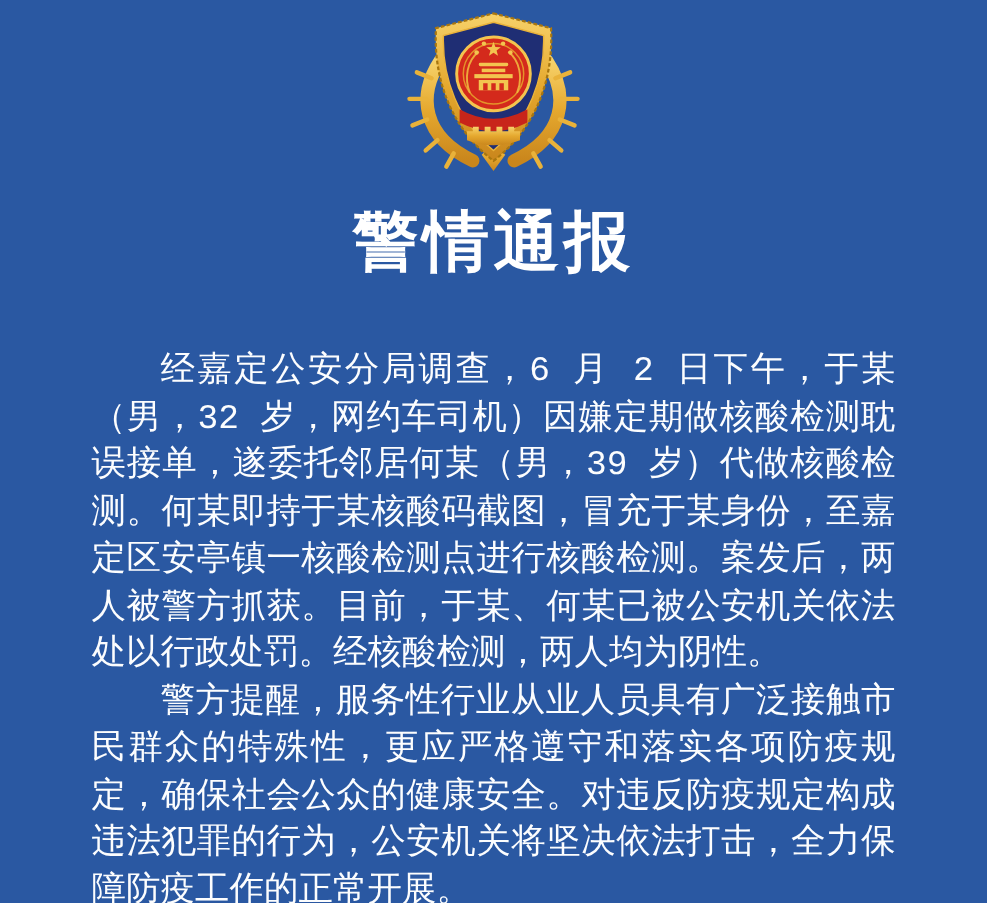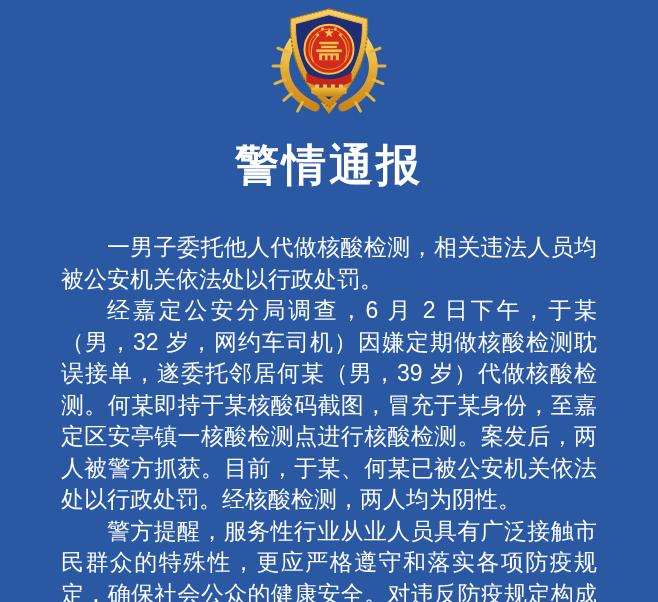--- a/index.html
+++ b/index.html
@@ -4,21 +4,21 @@
 <style>
   html, body { margin: 0; padding: 0; }
   body {
     width: 658px;
     height: 602px;
     background: #2A58A2;
     color: #FFFFFF;
     font-family: "Liberation Sans", "DejaVu Sans", sans-serif;
     overflow: hidden;
   }
-  .notice { width: 658px; height: 602px; }
+  .notice { width: 658px; height: 602px; font-family: Liberation Mono, monospace; }
   .emblem-wrap {
     padding-top: 5px;
     height: 112px;
     text-align: center;
   }
   .emblem-wrap svg { display: inline-block; }
   .title {
     margin: 26px 0 0 0;
     text-align: center;
     font-size: 44px;
@@ -107,18 +107,17 @@
 
       <path d="M37,69 Q60,82 83,69 L83,78 Q60,90 37,78 Z" fill="#C8251A"></path>
 
       <path d="M42,84 h4 v-3 h4 v3 h4 v-3 h4 v3 h4 v-3 h4 v3 h4 v-3 h4 v3 h4 v6 q-18,7 -36,0 z" fill="url(#gold)"></path>
     </svg>
   </div>
 
   <h1 class="title">警情通报</h1>
 
   <div class="body-text">
-    <p>一男子委托他人代做核酸检测，相关违法人员均被公安机关依法处以行政处罚。</p>
     <p>经嘉定公安分局调查，6 月 2 日下午，于某（男，32 岁，网约车司机）因嫌定期做核酸检测耽误接单，遂委托邻居何某（男，39 岁）代做核酸检测。何某即持于某核酸码截图，冒充于某身份，至嘉定区安亭镇一核酸检测点进行核酸检测。案发后，两人被警方抓获。目前，于某、何某已被公安机关依法处以行政处罚。经核酸检测，两人均为阴性。</p>
     <p>警方提醒，服务性行业从业人员具有广泛接触市民群众的特殊性，更应严格遵守和落实各项防疫规定，确保社会公众的健康安全。对违反防疫规定构成违法犯罪的行为，公安机关将坚决依法打击，全力保障防疫工作的正常开展。</p>
   </div>
 
 </div>
 
 </body></html>

